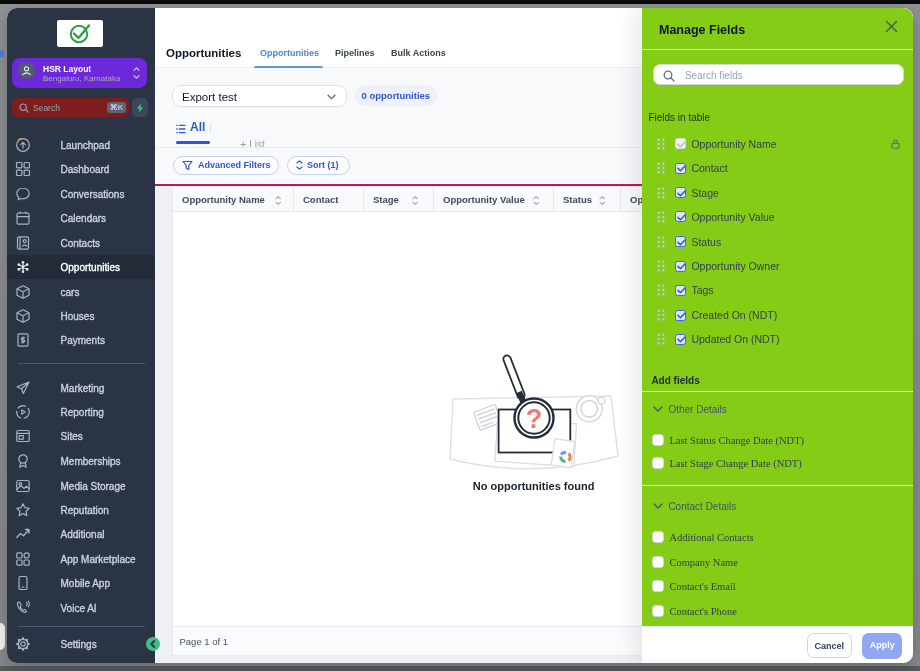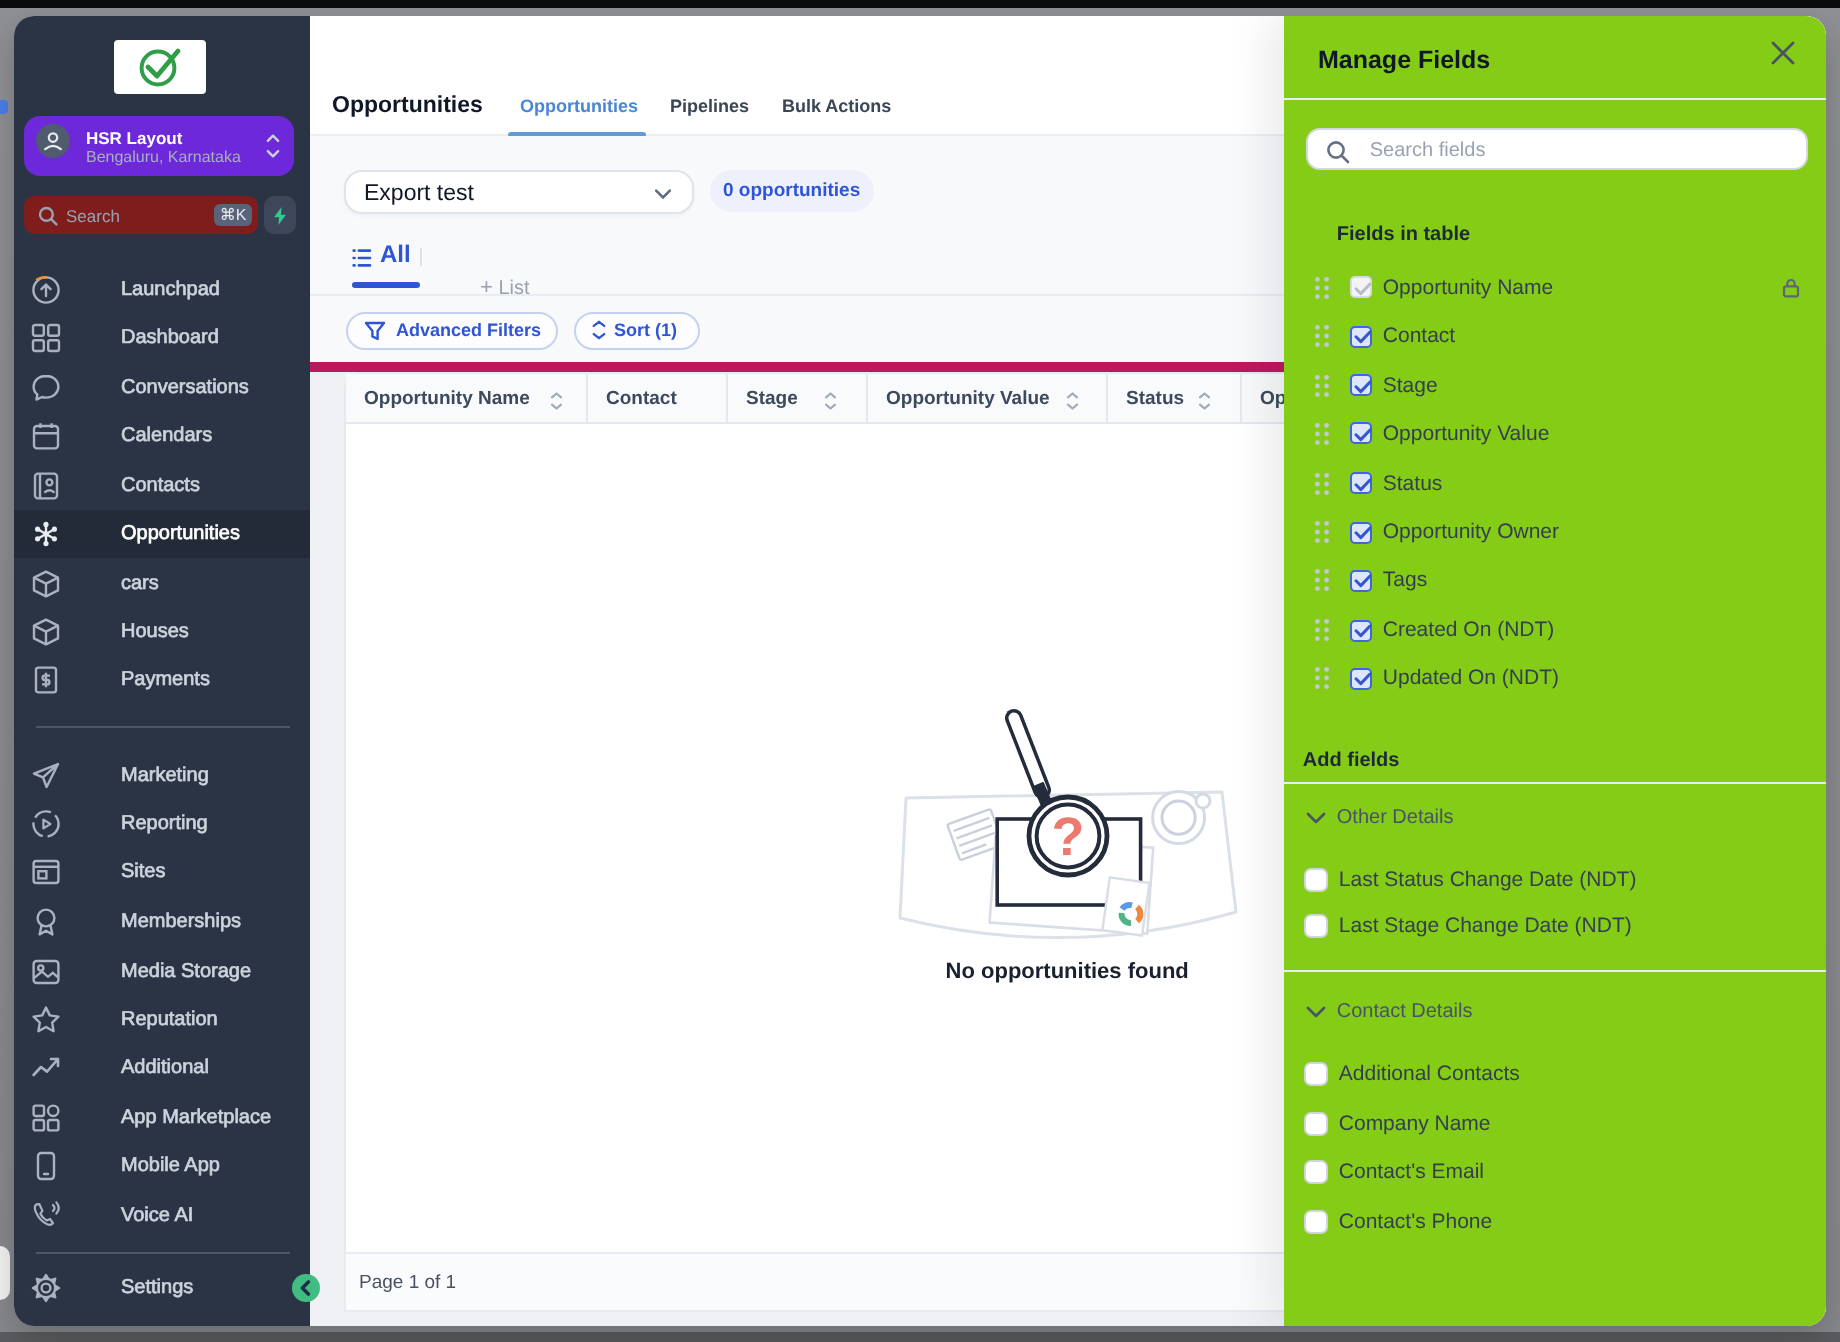--- a/index.html
+++ b/index.html
@@ -30,21 +30,21 @@
   .nav.on .ic { color:#e9edf2; }
   .sdiv { left:11px; width:127px; height:1px; background:#4d576a; }
   #collapse { left:139px; top:628.5px; width:14px; height:14px; background:#41bd83; border-radius:50%; z-index:60; }
 
   
   #main { left:148px; top:0; width:758px; height:655px; background:#eef0f4; }
   #mhead { left:0; top:0; width:758px; height:60px; background:#fff; border-bottom:1px solid #edeff2; }
   #mtitle { left:11px; top:38.5px; font-size:11.5px; font-weight:bold; color:#101828; }
   .tab { top:40px; font-size:9px; font-weight:bold; color:#3a4556; }
   #tabu { left:99.3px; top:58px; width:68.5px; height:2.5px; background:#629ad9; border-radius:2px; }
-  #toolarea { left:0; top:60px; width:758px; height:118px; background:#f8f9fb; border-bottom:5px solid #be185d; }
+  #toolarea { left:0; top:60px; width:758px; height:118px; background:#f8f9fb; border-bottom:2px solid #be185d; }
   #exportbox { left:17px; top:17px; width:175px; height:22px; background:#fff; border:1px solid #dfe3ea; border-radius:9px; box-shadow:0 1px 2px rgba(16,24,40,.04); }
   #exportbox span { position:absolute; left:9px; top:4.5px; font-size:11.5px; color:#101828; }
   #oppcount { left:199.5px; top:16.5px; height:21px; padding:0 7px; background:#eef1fc; border-radius:10.5px; font-size:9.5px; font-weight:bold; color:#2e56d4; line-height:21px; }
   #alltab { left:21px; top:52px; font-size:12px; font-weight:bold; color:#2e56d4; }
   #vline { left:55.4px; top:55.7px; width:1px; height:9.5px; background:#dde1e7; }
   #listtab { left:62px; top:70px; font-size:10px; color:#99a1ad;margin-left:23px; }
   #allu { left:21px; top:73px; width:34px; height:3px; background:#2e56d4; border-radius:2px; }
   .pill { top:87.5px; height:19px; border:1px solid #c6d1f0; border-radius:9.5px; background:#fdfdff; color:#2e56d4; font-size:9px; font-weight:600; display:flex; align-items:center; }
 
   
@@ -54,33 +54,33 @@
   .th span { position:absolute; left:9px; top:7px; font-size:9.5px; font-weight:bold; color:#3e4a5c; white-space:nowrap; }
   #tfoot { left:17px; top:617.7px; width:741px; height:30.5px; background:#fafbfc; border:1px solid #e7ebf0; border-top:1px solid #e7ebf0; }
   #tfoot span { position:absolute; left:6.5px; top:9.5px; font-size:9.5px; color:#4a5260; }
 
   
   #panel { left:635.4px; top:0; width:271px; height:655px; background:#84cc16; box-shadow:-6px 0 22px rgba(16,24,40,.10); z-index:50; }
   #ptitle { left:16.6px; top:14.5px; font-size:12.5px; font-weight:bold; color:#101828; }
   #phdiv { left:0; top:40.5px; width:271px; height:1px; background:#eaecf0; }
   #psearch { left:10.5px; top:56px; width:251px; height:21px; border:1px solid #d3d8e0; border-radius:7px; background:#fff; }
   #psearch span { position:absolute; left:31px; top:4.5px; font-size:10px; color:#98a2b3; }
-  #fintable { left:26px; top:103.5px; font-size:10px; font-weight:bold; color:#1d2939; }
+  #fintable { left:6px; top:103.5px; font-size:10px; font-weight:normal; color:#1d2939; }
   .prow { left:0; width:271px; height:24.6px; }
   .prow .grip { position:absolute; left:15px; top:50%; transform:translateY(-50%); width:8px; height:12px; }
   .prow .cb { position:absolute; left:32.5px; top:50%; margin-top:-5.5px; width:11px; height:11px; border-radius:2.5px; border:1.2px solid #4065e0; background:#dde6fc; }
   .prow .cb.dis { border-color:#d7dbe1; background:#f3f4f6; }
   .prow .lb { position:absolute; left:49px; top:50%; transform:translateY(-50%); font-size:10.5px; color:#333f51; }
   #addfields { left:9px; top:366.5px; font-size:10px; font-weight:bold; color:#1d2939; }
   .pdiv { left:0; width:271px; height:1px; background:#e9ecf0; }
   .sect { left:0; width:271px; height:22px; }
   .sect .lb { position:absolute; left:26px; top:50%; transform:translateY(-50%); font-size:10px; color:#47536a; }
   .arow { left:0; width:271px; height:23.6px; }
   .arow .cb { position:absolute; left:10px; top:50%; margin-top:-6px; width:12px; height:12px; border-radius:3.5px; border:1.2px solid #cfd4dd; background:#fff; }
-  .arow .lb { position:absolute; left:27px; top:50%; transform:translateY(-50%); font-size:10.5px; color:#333f51; }
+  .arow .lb { position:absolute; left:27px; top:50%; transform:translateY(-50%); font-size:10.5px; color:#333f51;font-family:Liberation Serif, serif; }
   #pfoot { left:0; top:618.4px; width:271px; height:37px; background:#fff; border-top:1px solid #e9ecf0; }
   #btncancel { position:absolute; left:164.3px; top:6px; width:45px; height:25px; background:#fff; border:1px solid #d0d5dd; border-radius:6.5px; font-size:9px; font-weight:bold; color:#344054; text-align:center; line-height:25px; }
   #btnapply { position:absolute; left:219.9px; top:6px; width:40px; height:25.5px; background:#92a7f0; border-radius:6.5px; font-size:9px; font-weight:bold; color:#fff; text-align:center; line-height:25px; }
 </style>
 </head>
 <body>
 <div class="abs" id="topstrip"></div>
 <div class="abs" id="botstrip"></div>
 <div class="abs" id="bluechip"></div>
 <div class="abs" id="whitechip"></div>
@@ -654,14 +654,18 @@
         </div>
         <div class="abs arow" style="top:566.3000000000001px">
           <span class="cb"></span>
           <span class="lb">Contact's Email</span>
         </div>
         <div class="abs arow" style="top:590.9000000000001px">
           <span class="cb"></span>
           <span class="lb">Contact's Phone</span>
         </div>
       </div>
+    <div class="abs" id="pfoot">
+      <div id="btncancel">Cancel</div>
+      <div id="btnapply">Apply</div>
+    </div>
   </div>
 </div>
 
 </body></html>

